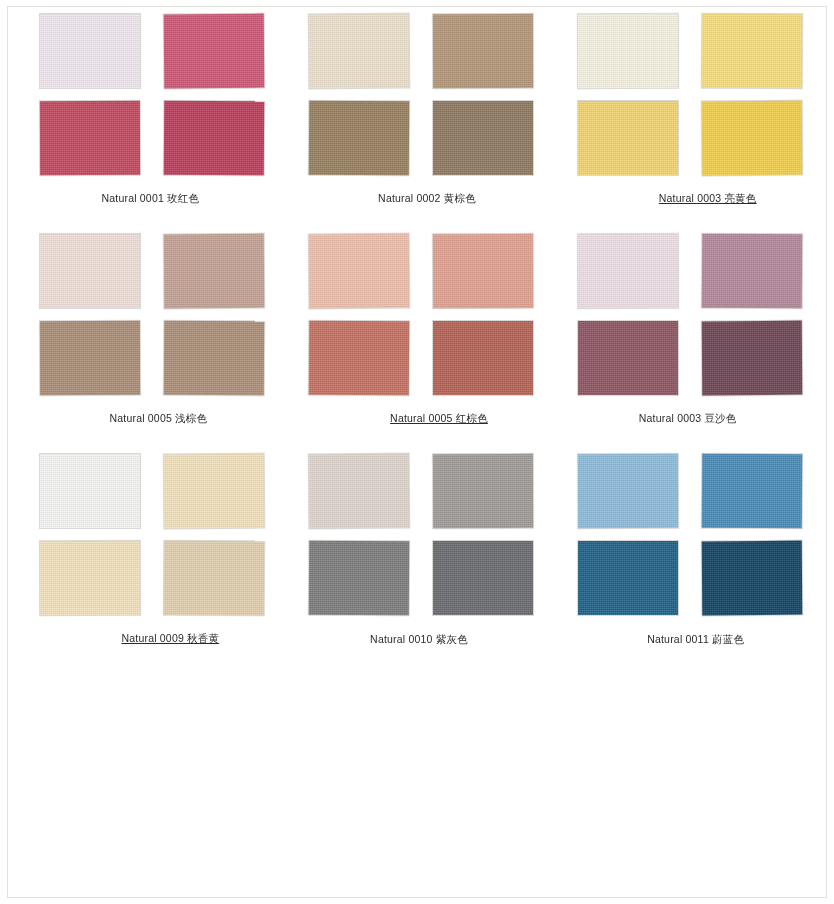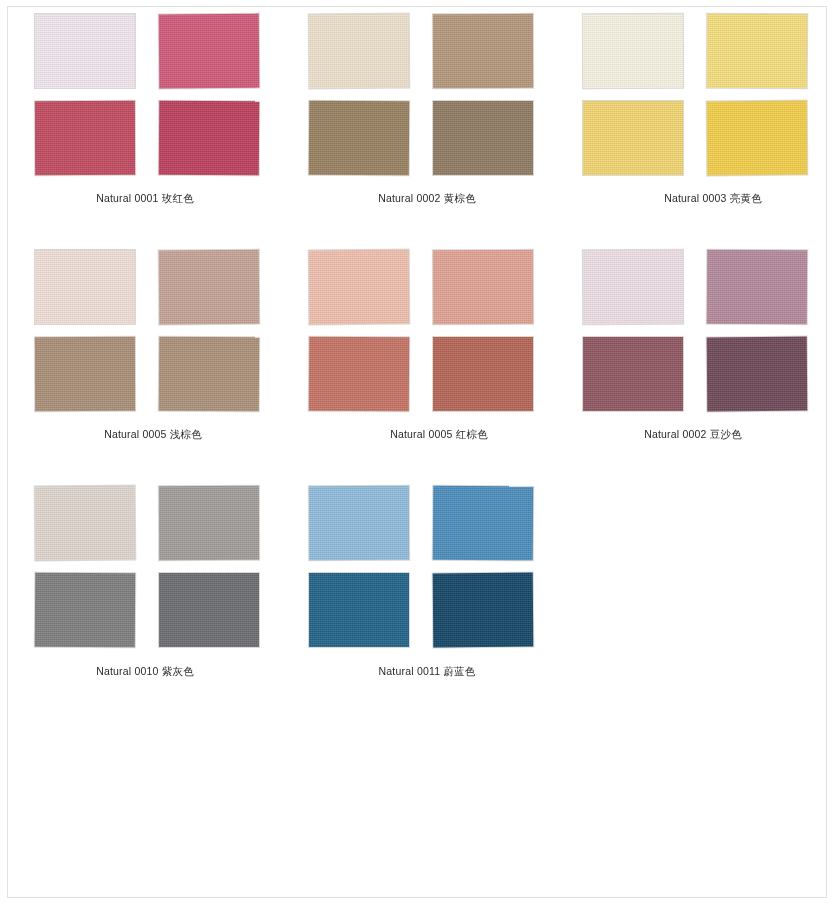--- a/index.html
+++ b/index.html
@@ -34,21 +34,20 @@
     position: absolute;
     left: 0;
     top: 0;
     width: 834px;
     height: 904px;
     display: grid;
     grid-template-columns: repeat(3, 1fr);
     grid-template-rows: repeat(4, 220px);
     padding: 14px 10px 0 18px;
     box-sizing: border-box;
-    gap: 16px;
   }
   .group {
     position: relative;
     display: flex;
     flex-direction: column;
     align-items: center;
   }
   .swatch-grid {
     display: grid;
     grid-template-columns: repeat(2, 100px);
@@ -96,21 +95,21 @@
     margin-top: 17px;
     font-size: 10.5px;
     color: #2b2b2b;
     letter-spacing: 0.2px;
     white-space: nowrap;
     font-family: "Liberation Sans", "DejaVu Sans", sans-serif;
   }
   
   .col-0 .group-label { transform: translateX(-2px); }
   .col-1 .group-label { transform: translateX(6px); }
-  .col-2 .group-label { transform: translateX(18px); }
+  .col-2 .group-label { transform: translateX(18px); text-decoration: underline; }
 
   .row-3 .group-label { margin-top: 18px; }
 </style>
 </head>
 <body>
 
 <div class="page">
   <div class="card-border"></div>
   <div class="grid" id="grid">
       <div class="group col-0 row-0">
@@ -158,21 +157,30 @@
         </div>
         <div class="group-label">Natural 0005 红棕色</div>
       </div>
       <div class="group col-0 row-2">
         <div class="swatch-grid">
           <div class="swatch skew-c" title="Natural 0007 豆沙色" style="background-color: rgb(237, 223, 230);"></div>
           <div class="swatch skew-b" title="Natural 0007 豆沙色" style="background-color: rgb(179, 137, 155);"></div>
           <div class="swatch " title="Natural 0007 豆沙色" style="background-color: rgb(142, 85, 96);"></div>
           <div class="swatch skew-a" title="Natural 0007 豆沙色" style="background-color: rgb(110, 71, 86);"></div>
         </div>
-        <div class="group-label">Natural 0002 豆沙色</div>
+        <div class="group-label">Natural 0003 豆沙色</div>
+      </div>
+      <div class="group col-2 row-2">
+        <div class="swatch-grid">
+          <div class="swatch " title="Natural 0009 秋香黄" style="background-color: rgb(246, 245, 243);"></div>
+          <div class="swatch skew-a" title="Natural 0009 秋香黄" style="background-color: rgb(241, 225, 189);"></div>
+          <div class="swatch skew-c" title="Natural 0009 秋香黄" style="background-color: rgb(242, 226, 187);"></div>
+          <div class="swatch skew-b" title="Natural 0009 秋香黄" style="background-color: rgb(226, 207, 174);"></div>
+        </div>
+        <div class="group-label">Natural 0009 秋香黄</div>
       </div>
       <div class="group col-0 row-3">
         <div class="swatch-grid">
           <div class="swatch skew-a" title="Natural 0010 紫灰色" style="background-color: rgb(222, 214, 205);"></div>
           <div class="swatch skew-c" title="Natural 0010 紫灰色" style="background-color: rgb(160, 156, 153);"></div>
           <div class="swatch skew-b" title="Natural 0010 紫灰色" style="background-color: rgb(126, 125, 125);"></div>
           <div class="swatch " title="Natural 0010 紫灰色" style="background-color: rgb(106, 108, 112);"></div>
         </div>
         <div class="group-label">Natural 0010 紫灰色</div>
       </div>

